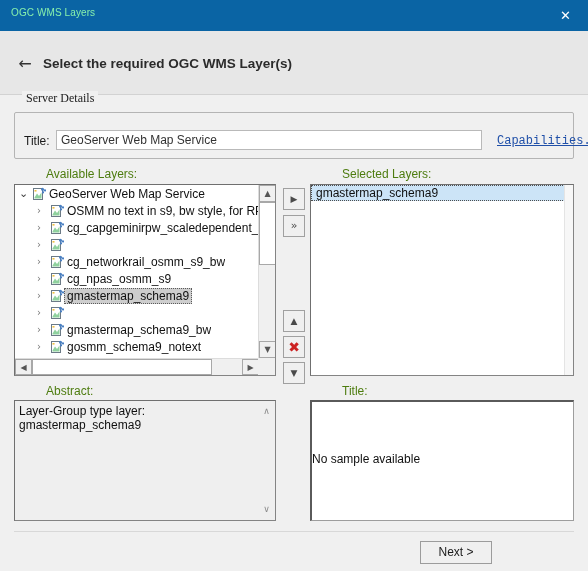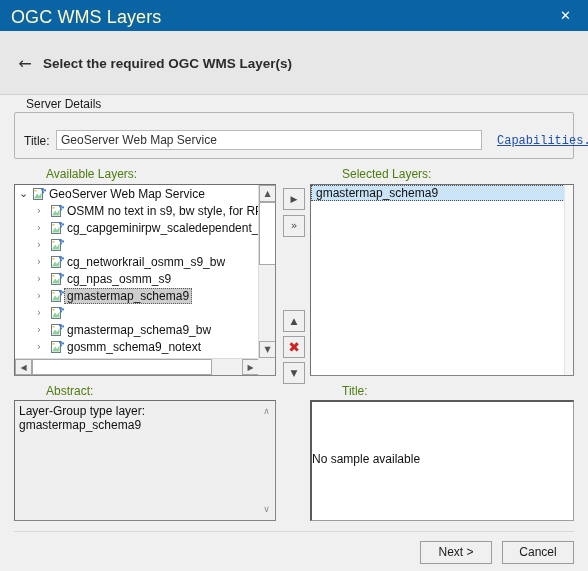--- a/index.html
+++ b/index.html
@@ -23,22 +23,22 @@
   
   .titlebar {
     position: absolute;
     left: 0; top: 0;
     width: 588px; height: 31px;
     background: #0a64a4;
   }
   .titlebar-text {
     position: absolute;
     left: 11px; top: 7px;
-    color: #fef9c3;
-    font-size: 18px;
+    color: #86efac;
+    font-size: 10px;
     letter-spacing: 0.1px;
   }
   .titlebar-close {
     position: absolute;
     right: 0; top: 0;
     width: 45px; height: 31px;
     color: #ffffff;
     font-size: 13px;
     line-height: 31px;
     text-align: center;
@@ -77,25 +77,26 @@
   .groupbox {
     position: absolute;
     left: 14px; top: 112px;
     width: 560px; height: 47px;
     border: 1px solid #b4b4b4;
     border-radius: 2px;
     box-sizing: border-box;
   }
   .groupbox-legend {
     position: absolute;
-    left: 22px; top: 97px;
+    left: 22px; top: 91px;
     background: #f0f0f0;
     padding: 0 4px;
     font-size: 12px;
     color: #1a1a1a;
+    font-family: Liberation Serif, serif;
   }
   .field-label {
     position: absolute;
     left: 24px; top: 134px;
     font-size: 12px;
   }
   .title-input {
     position: absolute;
     left: 56px; top: 130px;
     width: 426px; height: 20px;
@@ -578,15 +579,14 @@
       <div class="abs-arrow" style="top:100px;">∨</div>
     </div>
   </div>
 
   <div class="legend-panel">
     <div class="legend-text">No sample available</div>
   </div>
 
   <div class="footer-divider"></div>
   <div class="footer-btn btn-next">Next &gt;</div>
-  <div class="footer-btn btn-cancel">Cancel</div>
 
 </div>
 
 </body></html>

